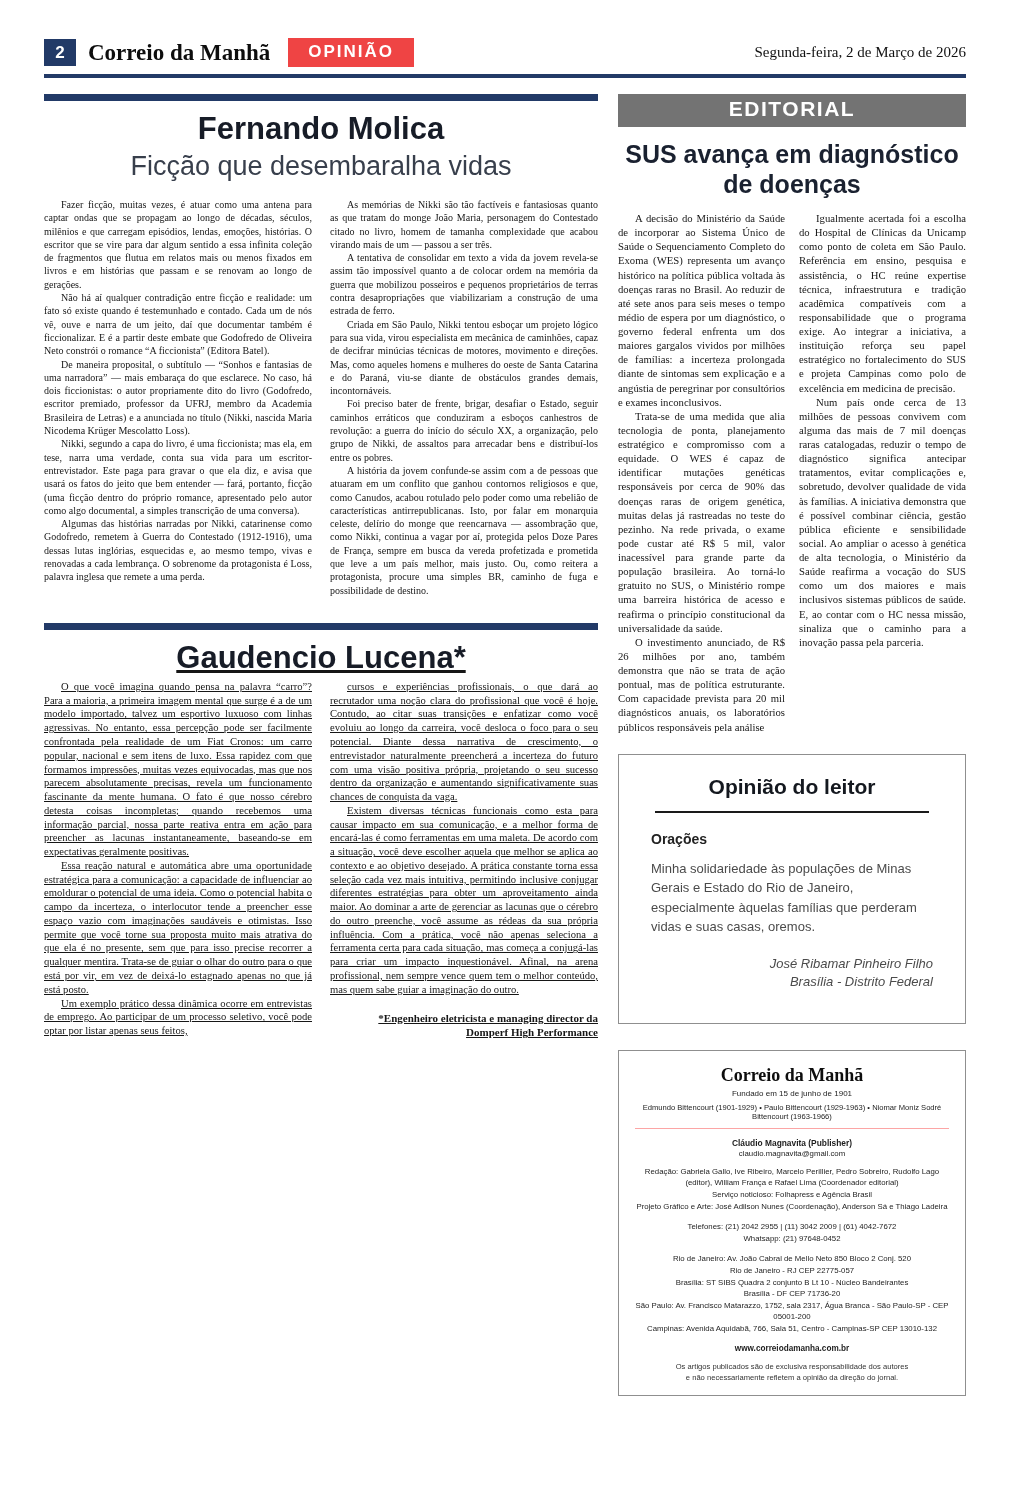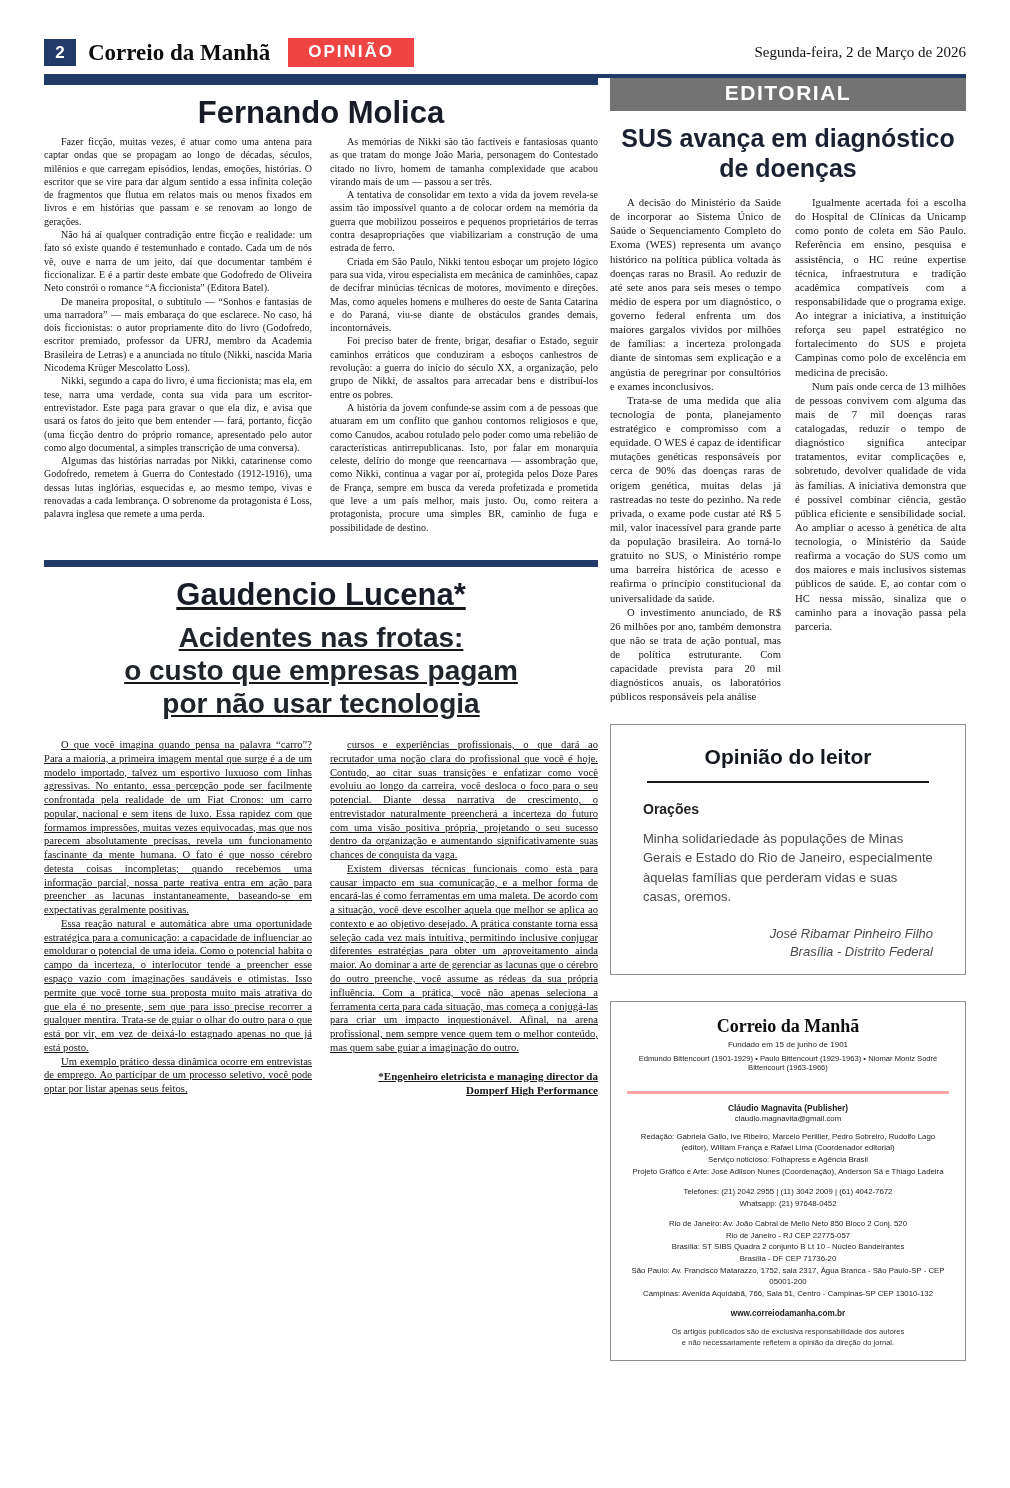--- a/index.html
+++ b/index.html
@@ -20,21 +20,21 @@
   .masthead-sm { font: bold 23px "Liberation Serif", serif; color: #0d0d0d; margin-left: 12px; }
   .section-tag {
     background: #ef4444; color: #ffffff; margin-left: 18px;
     font: 800 17px "Liberation Sans", sans-serif; letter-spacing: 2px;
     padding: 4px 20px 5px;
   }
   .date { margin-left: auto; font: 15px "Liberation Serif", serif; color: #111; }
   .rule { border-bottom: 4px solid #223a67; margin-top: 7px; }
 
   
-  .content { display: flex; gap: 12px; }
+  .content { display: flex; gap: 20px; margin-top: 16px; }
   .left-col { width: 554px; flex: none; }
   .right-col { flex: 1; min-width: 0; }
 
   .bar { height: 7px; background: #223a67; }
   .author {
     font: 800 31px "Liberation Sans", sans-serif; color: #171c27;
     text-align: center; margin: 10px 0 4px;
   }
   .title1 {
     font: 500 27px "Liberation Sans", sans-serif; color: #383f4c;
@@ -66,21 +66,21 @@
     padding: 3px 0 6px;
   }
   .ed-title {
     font: 600 25px/1.2 "Liberation Sans", sans-serif; color: #1a2130;
     text-align: center; margin: 12px 0 12px;
   }
   .body-ed { gap: 14px; }
   .body-ed p { font-size: 10.7px; line-height: 1.32; }
 
   
-  .letterbox { border: 1px solid #8f8f8f; margin-top: 20px; padding: 16px 18px 12px; }
+  .letterbox { border: 1px solid #8f8f8f; margin-top: 20px; padding: 16px 18px 31px; }
   .letter-title {
     font: 700 21px "Liberation Sans", sans-serif; color: #14181f;
     text-align: center; padding-bottom: 12px; margin: 4px 18px 18px;
     border-bottom: 2px solid #1a1a1a;
   }
   .letter-heading { font: 700 14px "Liberation Sans", sans-serif; color: #222; margin: 4px 14px 12px; }
   .letter-body {
     font: 13px/1.5 "Liberation Sans", sans-serif; color: #4b4b4b;
     margin: 0 14px 18px;
   }
@@ -89,21 +89,21 @@
     text-align: right; margin-right: 14px;
   }
 
   
   .imprintbox {
     border: 1px solid #8f8f8f; margin-top: 26px; padding: 14px 16px 12px;
     text-align: center; font-family: "Liberation Sans", sans-serif; color: #1d1d1d;
   }
   .imp-masthead { font: bold 18px "Liberation Serif", serif; color: #0d0d0d; }
   .imp-founded { font-size: 8px; margin-top: 3px; }
-  .imp-founders { font-size: 7.6px; margin-top: 5px; padding-bottom: 19px; border-bottom: 3px solid #fca5a5; }
+  .imp-founders { font-size: 7.6px; margin-top: 5px; padding-bottom: 7px; border-bottom: 1px solid #fca5a5; }
   .imp-publisher { font-size: 8.4px; font-weight: bold; margin-top: 9px; }
   .imp-email { font-size: 7.8px; margin-top: 1px; }
   .imp-group { margin-top: 9px; }
   .imp-group p { font-size: 7.8px; line-height: 1.4; margin: 1px 0; text-align: center; text-indent: 0; }
   .imp-site { font-size: 8.2px; font-weight: bold; margin-top: 9px; }
   .imp-disclaimer { font-size: 7.6px; line-height: 1.4; margin-top: 9px; color: #333; white-space: pre-line; }
 </style>
 </head>
 <body>
 
@@ -117,20 +117,21 @@
   </header>
   <div class="rule"></div>
 
   <main class="content">
 
     <section class="left-col">
 
       <article>
         <div class="bar"></div>
         <h1 class="author">Fernando Molica</h1>
+        <h2 class="title1">Ficção que desembaralha vidas</h2>
         <div class="body-cols body1">
           <div class="col">
               <p>Fazer ficção, muitas vezes, é atuar como uma antena para captar ondas que se propagam ao longo de décadas, séculos, milênios e que carregam episódios, lendas, emoções, histórias. O escritor que se vire para dar algum sentido a essa infinita coleção de fragmentos que flutua em relatos mais ou menos fixados em livros e em histórias que passam e se renovam ao longo de gerações.</p>
               <p>Não há aí qualquer contradição entre ficção e realidade: um fato só existe quando é testemunhado e contado. Cada um de nós vê, ouve e narra de um jeito, daí que documentar também é ficcionalizar. E é a partir deste embate que Godofredo de Oliveira Neto constrói o romance “A ficcionista” (Editora Batel).</p>
               <p>De maneira proposital, o subtítulo — “Sonhos e fantasias de uma narradora” — mais embaraça do que esclarece. No caso, há dois ficcionistas: o autor propriamente dito do livro (Godofredo, escritor premiado, professor da UFRJ, membro da Academia Brasileira de Letras) e a anunciada no título (Nikki, nascida Maria Nicodema Krüger Mescolatto Loss).</p>
               <p>Nikki, segundo a capa do livro, é uma ficcionista; mas ela, em tese, narra uma verdade, conta sua vida para um escritor-entrevistador. Este paga para gravar o que ela diz, e avisa que usará os fatos do jeito que bem entender — fará, portanto, ficção (uma ficção dentro do próprio romance, apresentado pelo autor como algo documental, a simples transcrição de uma conversa).</p>
               <p>Algumas das histórias narradas por Nikki, catarinense como Godofredo, remetem à Guerra do Contestado (1912-1916), uma dessas lutas inglórias, esquecidas e, ao mesmo tempo, vivas e renovadas a cada lembrança. O sobrenome da protagonista é Loss, palavra inglesa que remete a uma perda.</p>
             </div>
           <div class="col">
               <p>As memórias de Nikki são tão factíveis e fantasiosas quanto as que tratam do monge João Maria, personagem do Contestado citado no livro, homem de tamanha complexidade que acabou virando mais de um — passou a ser três.</p>
@@ -138,23 +139,20 @@
               <p>Criada em São Paulo, Nikki tentou esboçar um projeto lógico para sua vida, virou especialista em mecânica de caminhões, capaz de decifrar minúcias técnicas de motores, movimento e direções. Mas, como aqueles homens e mulheres do oeste de Santa Catarina e do Paraná, viu-se diante de obstáculos grandes demais, incontornáveis.</p>
               <p>Foi preciso bater de frente, brigar, desafiar o Estado, seguir caminhos erráticos que conduziram a esboços canhestros de revolução: a guerra do início do século XX, a organização, pelo grupo de Nikki, de assaltos para arrecadar bens e distribuí-los entre os pobres.</p>
               <p>A história da jovem confunde-se assim com a de pessoas que atuaram em um conflito que ganhou contornos religiosos e que, como Canudos, acabou rotulado pelo poder como uma rebelião de características antirrepublicanas. Isto, por falar em monarquia celeste, delírio do monge que reencarnava — assombração que, como Nikki, continua a vagar por aí, protegida pelos Doze Pares de França, sempre em busca da vereda profetizada e prometida que leve a um país melhor, mais justo. Ou, como reitera a protagonista, procure uma simples BR, caminho de fuga e possibilidade de destino.</p>
             </div>
         </div>
       </article>
 
       <article class="section2">
         <div class="bar"></div>
         <h1 class="author">Gaudencio Lucena*</h1>
-        <h2 class="headline">Acidentes nas frotas:
-o custo que empresas pagam
-por não usar tecnologia</h2>
         <div class="body-cols body2">
           <div class="col">
               <p>O que você imagina quando pensa na palavra “carro”? Para a maioria, a primeira imagem mental que surge é a de um modelo importado, talvez um esportivo luxuoso com linhas agressivas. No entanto, essa percepção pode ser facilmente confrontada pela realidade de um Fiat Cronos: um carro popular, nacional e sem itens de luxo. Essa rapidez com que formamos impressões, muitas vezes equivocadas, mas que nos parecem absolutamente precisas, revela um funcionamento fascinante da mente humana. O fato é que nosso cérebro detesta coisas incompletas; quando recebemos uma informação parcial, nossa parte reativa entra em ação para preencher as lacunas instantaneamente, baseando-se em expectativas geralmente positivas.</p>
               <p>Essa reação natural e automática abre uma oportunidade estratégica para a comunicação: a capacidade de influenciar ao emoldurar o potencial de uma ideia. Como o potencial habita o campo da incerteza, o interlocutor tende a preencher esse espaço vazio com imaginações saudáveis e otimistas. Isso permite que você torne sua proposta muito mais atrativa do que ela é no presente, sem que para isso precise recorrer a qualquer mentira. Trata-se de guiar o olhar do outro para o que está por vir, em vez de deixá-lo estagnado apenas no que já está posto.</p>
               <p>Um exemplo prático dessa dinâmica ocorre em entrevistas de emprego. Ao participar de um processo seletivo, você pode optar por listar apenas seus feitos,</p>
             </div>
           <div class="col">
             <div>
                 <p>cursos e experiências profissionais, o que dará ao recrutador uma noção clara do profissional que você é hoje. Contudo, ao citar suas transições e enfatizar como você evoluiu ao longo da carreira, você desloca o foco para o seu potencial. Diante dessa narrativa de crescimento, o entrevistador naturalmente preencherá a incerteza do futuro com uma visão positiva própria, projetando o seu sucesso dentro da organização e aumentando significativamente suas chances de conquista da vaga.</p>
                 <p>Existem diversas técnicas funcionais como esta para causar impacto em sua comunicação, e a melhor forma de encará-las é como ferramentas em uma maleta. De acordo com a situação, você deve escolher aquela que melhor se aplica ao contexto e ao objetivo desejado. A prática constante torna essa seleção cada vez mais intuitiva, permitindo inclusive conjugar diferentes estratégias para obter um aproveitamento ainda maior. Ao dominar a arte de gerenciar as lacunas que o cérebro do outro preenche, você assume as rédeas da sua própria influência. Com a prática, você não apenas seleciona a ferramenta certa para cada situação, mas começa a conjugá-las para criar um impacto inquestionável. Afinal, na arena profissional, nem sempre vence quem tem o melhor conteúdo, mas quem sabe guiar a imaginação do outro.</p>

